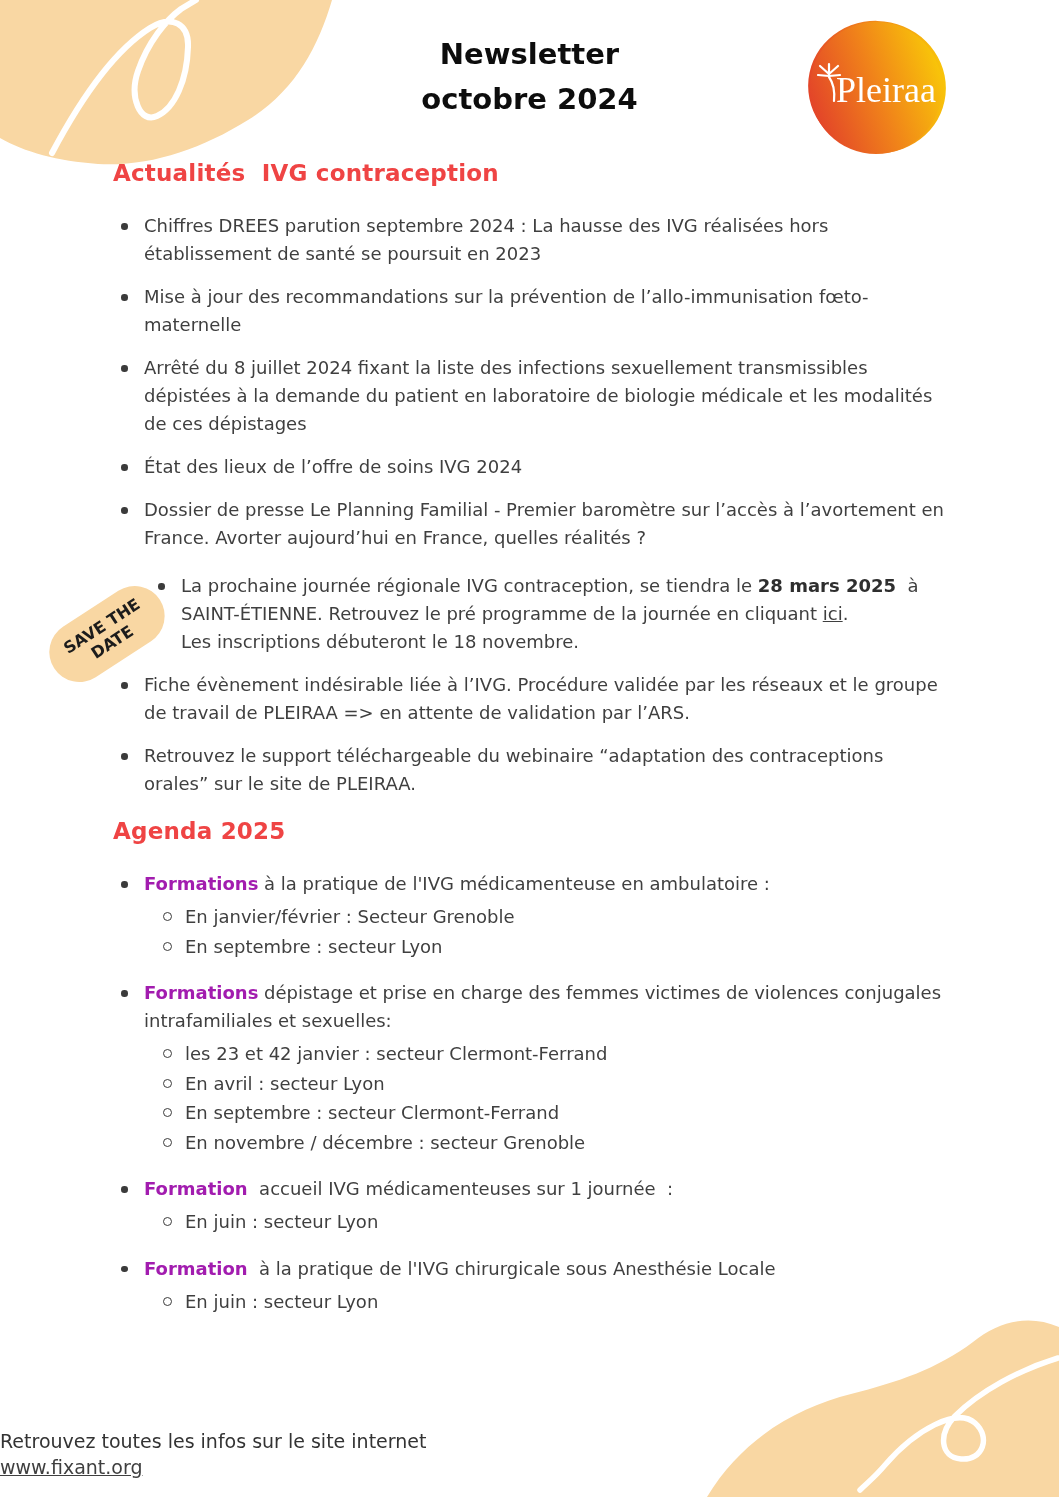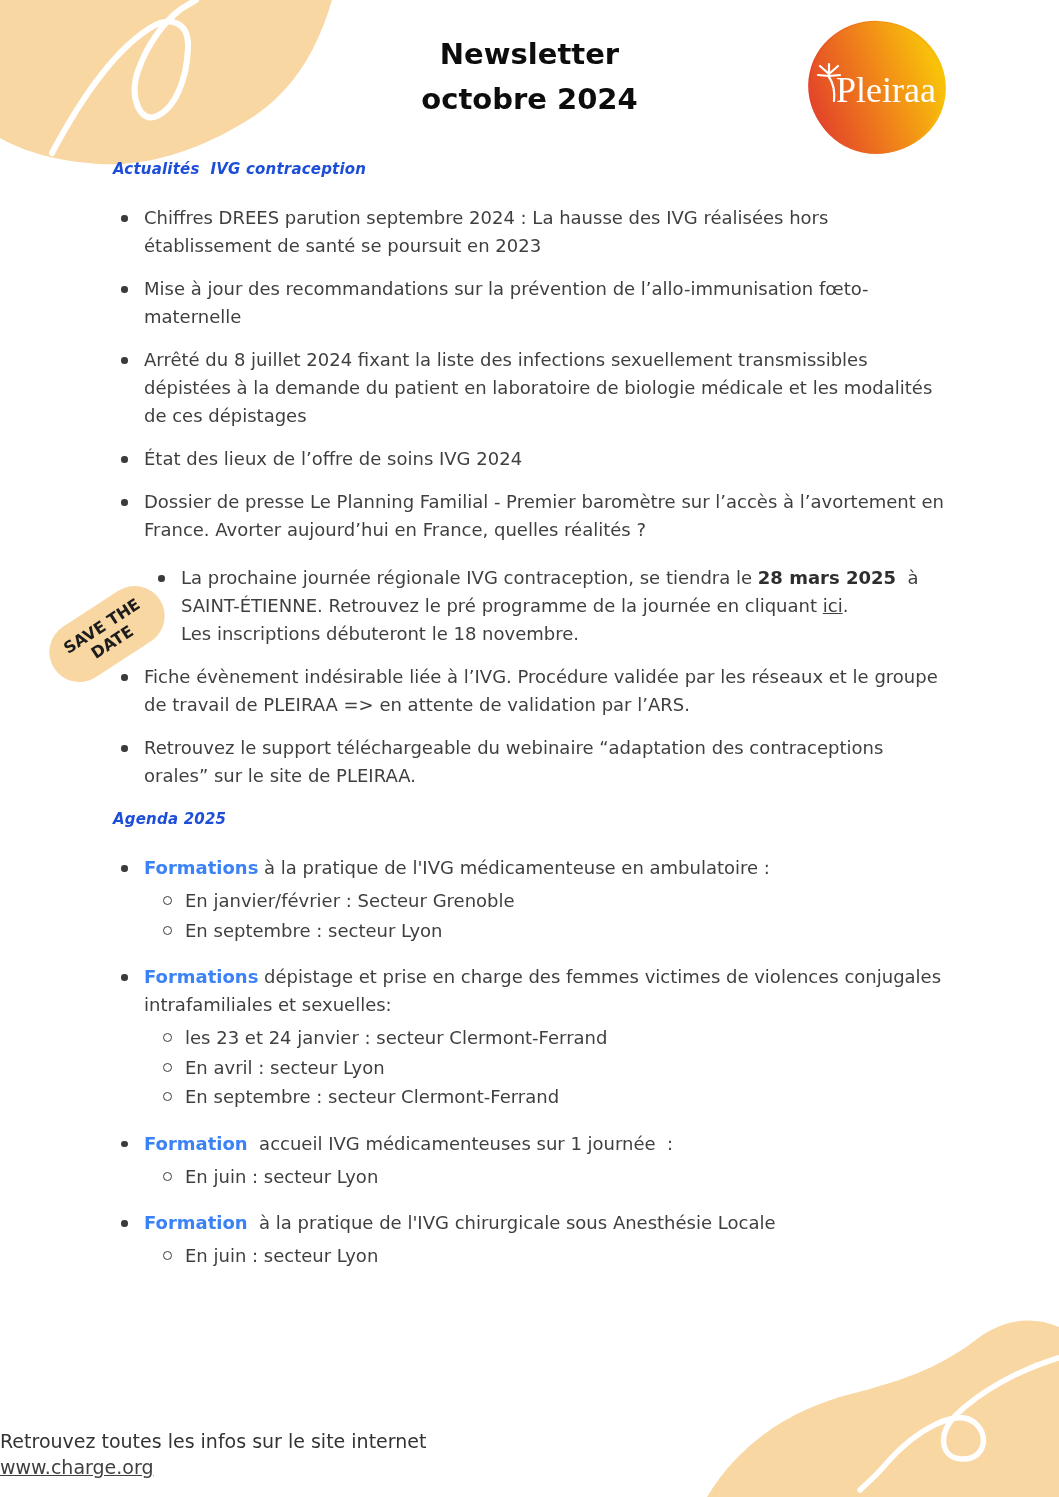--- a/index.html
+++ b/index.html
@@ -20,24 +20,23 @@
   .title-block {
     position:absolute; left:0; right:0; top:32px;
     text-align:center;
     font-size:29px; font-weight:bold; color:#0d0d0d;
     line-height:45px;
   }
   .logo { position:absolute; left:804px; top:14px; width:146px; height:146px; }
   
   .content { position:relative; z-index:1; padding:0 110px 0 113px; }
   .section-heading {
-    font-size:15px; font-weight:bold; color:#1d4ed8;
+    font-size:23px; font-weight:bold; color:#ef4444;
     white-space:pre-wrap;
     letter-spacing:0.2px;
-    font-style:italic;
   }
   .t { white-space:pre-wrap; }
   ul { list-style:none; }
   .bullets { padding-left:31px; margin-top:26px; }
   .bullets > li {
     position:relative;
     font-size:18px; line-height:28px;
     margin-bottom:15px;
   }
   .bullets > li::before {
@@ -60,21 +59,21 @@
     border-radius:30px;
     transform:rotate(-33deg);
     display:flex; align-items:center; justify-content:center;
     text-align:center;
     font-size:16px; font-weight:bold; color:#1c1c1c;
     line-height:19px;
   }
   .badge span { width:90px; }
   
   .agenda-section .bullets > li { margin-bottom:18px; }
-  .lead { color:#3b82f6; font-weight:bold;text-align:right; }
+  .lead { color:#a21caf; font-weight:bold;text-align:right; }
   .sub { padding-left:41px; margin-top:4px; }
   .sub > li {
     position:relative;
     font-size:18px; line-height:29.5px;
   }
   .sub > li::before {
     content:""; position:absolute; left:-22px; top:10px;
     width:7px; height:7px; border-radius:50%;
     border:1.6px solid #3b3b3b;
     background:transparent;
@@ -156,33 +155,34 @@
     </section>
 
     <section class="agenda-section">
       <h2 class="section-heading">Agenda 2025</h2>
       <ul class="bullets">
         <li><span class="lead t">Formations</span><span class="t"> à la pratique de l'IVG médicamenteuse en ambulatoire :</span><ul class="sub">
             <li><span class="t">En janvier/février : Secteur Grenoble</span></li>
             <li><span class="t">En septembre : secteur Lyon</span></li>
           </ul></li>
         <li><span class="lead t">Formations</span><span class="t"> dépistage et prise en charge des femmes victimes de violences conjugales intrafamiliales et sexuelles:</span><ul class="sub">
-            <li><span class="t">les 23 et 24 janvier : secteur Clermont-Ferrand</span></li>
+            <li><span class="t">les 23 et 42 janvier : secteur Clermont-Ferrand</span></li>
             <li><span class="t">En avril : secteur Lyon</span></li>
             <li><span class="t">En septembre : secteur Clermont-Ferrand</span></li>
+            <li><span class="t">En novembre / décembre : secteur Grenoble</span></li>
           </ul></li>
         <li><span class="lead t">Formation</span><span class="t">  accueil IVG médicamenteuses sur 1 journée  :</span><ul class="sub">
             <li><span class="t">En juin : secteur Lyon</span></li>
           </ul></li>
         <li><span class="lead t">Formation</span><span class="t">  à la pratique de l'IVG chirurgicale sous Anesthésie Locale</span><ul class="sub">
             <li><span class="t">En juin : secteur Lyon</span></li>
           </ul></li>
       </ul>
     </section>
 
   </div>
 
   <div class="footer">
     <div>Retrouvez toutes les infos sur le site internet</div>
-    <a class="link">www.charge.org</a>
+    <a class="link">www.fixant.org</a>
   </div>
 
 </div>
 
 </body></html>

